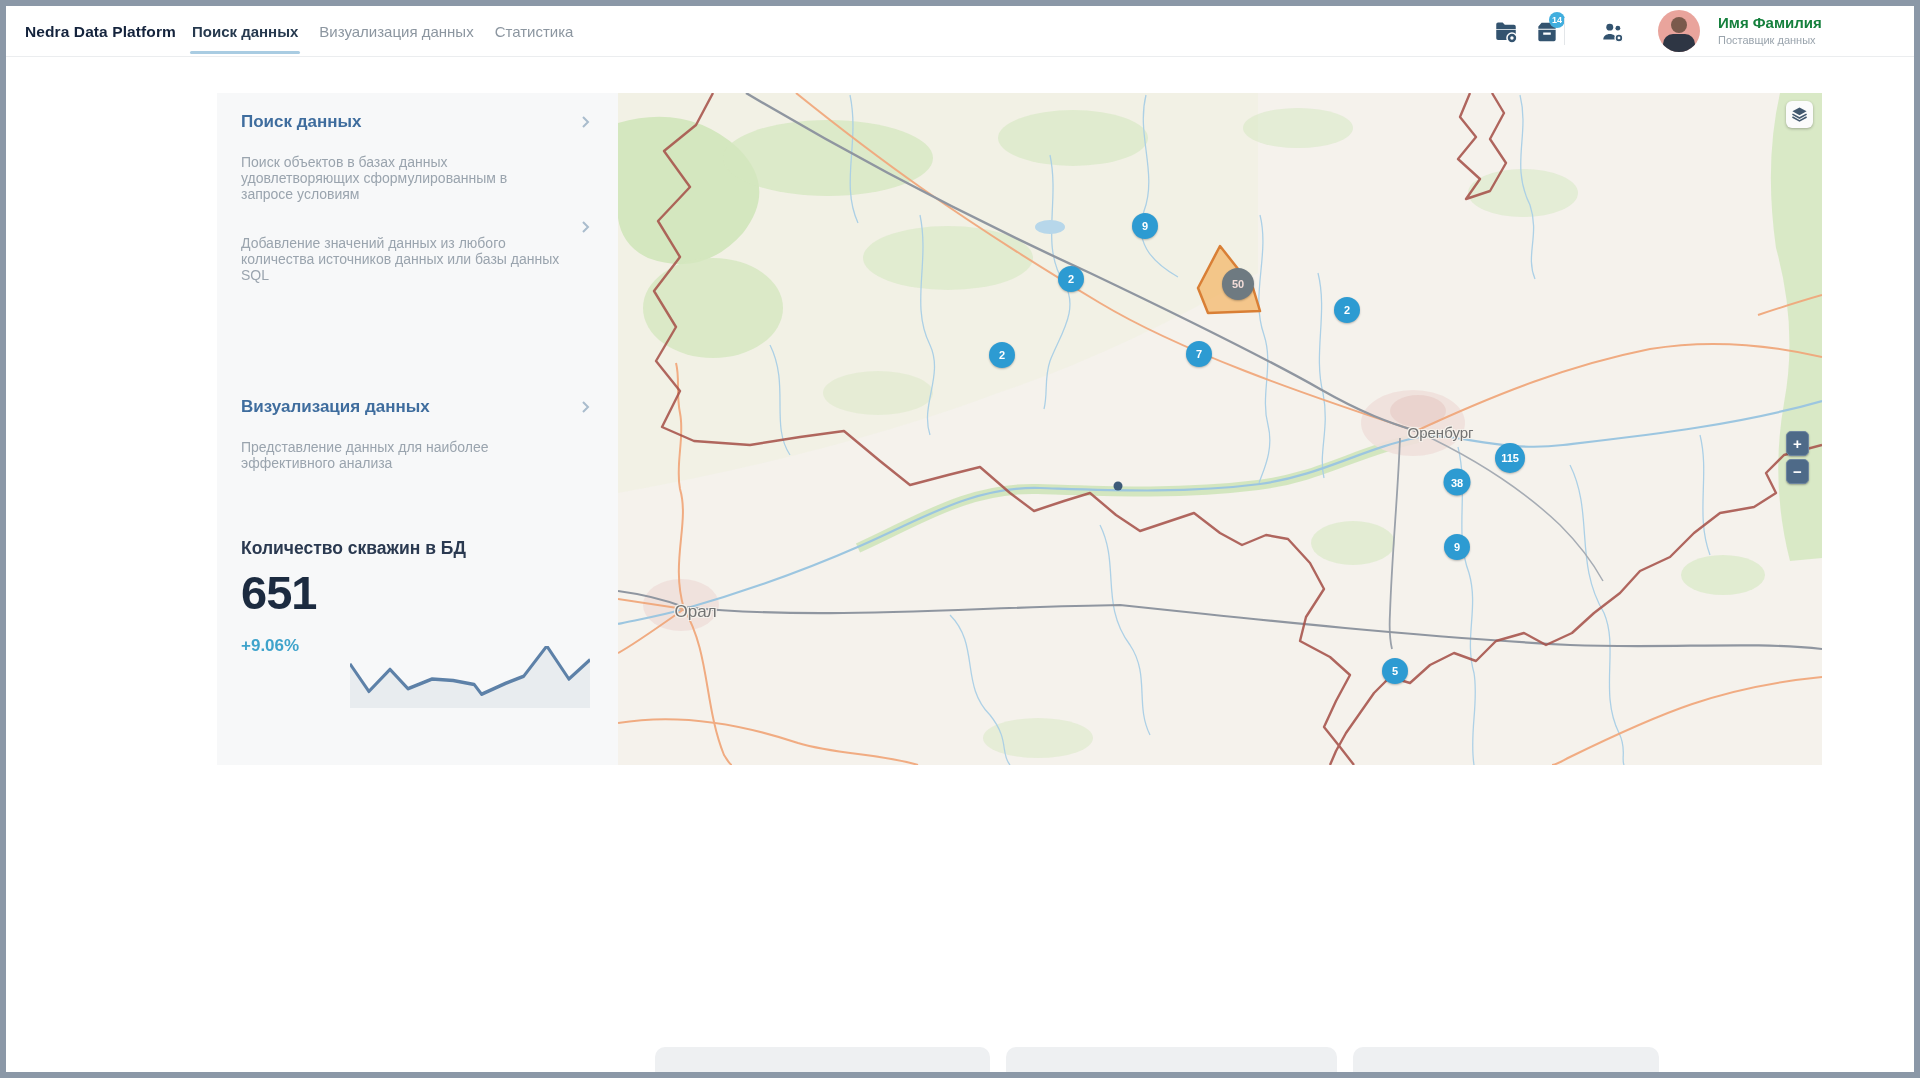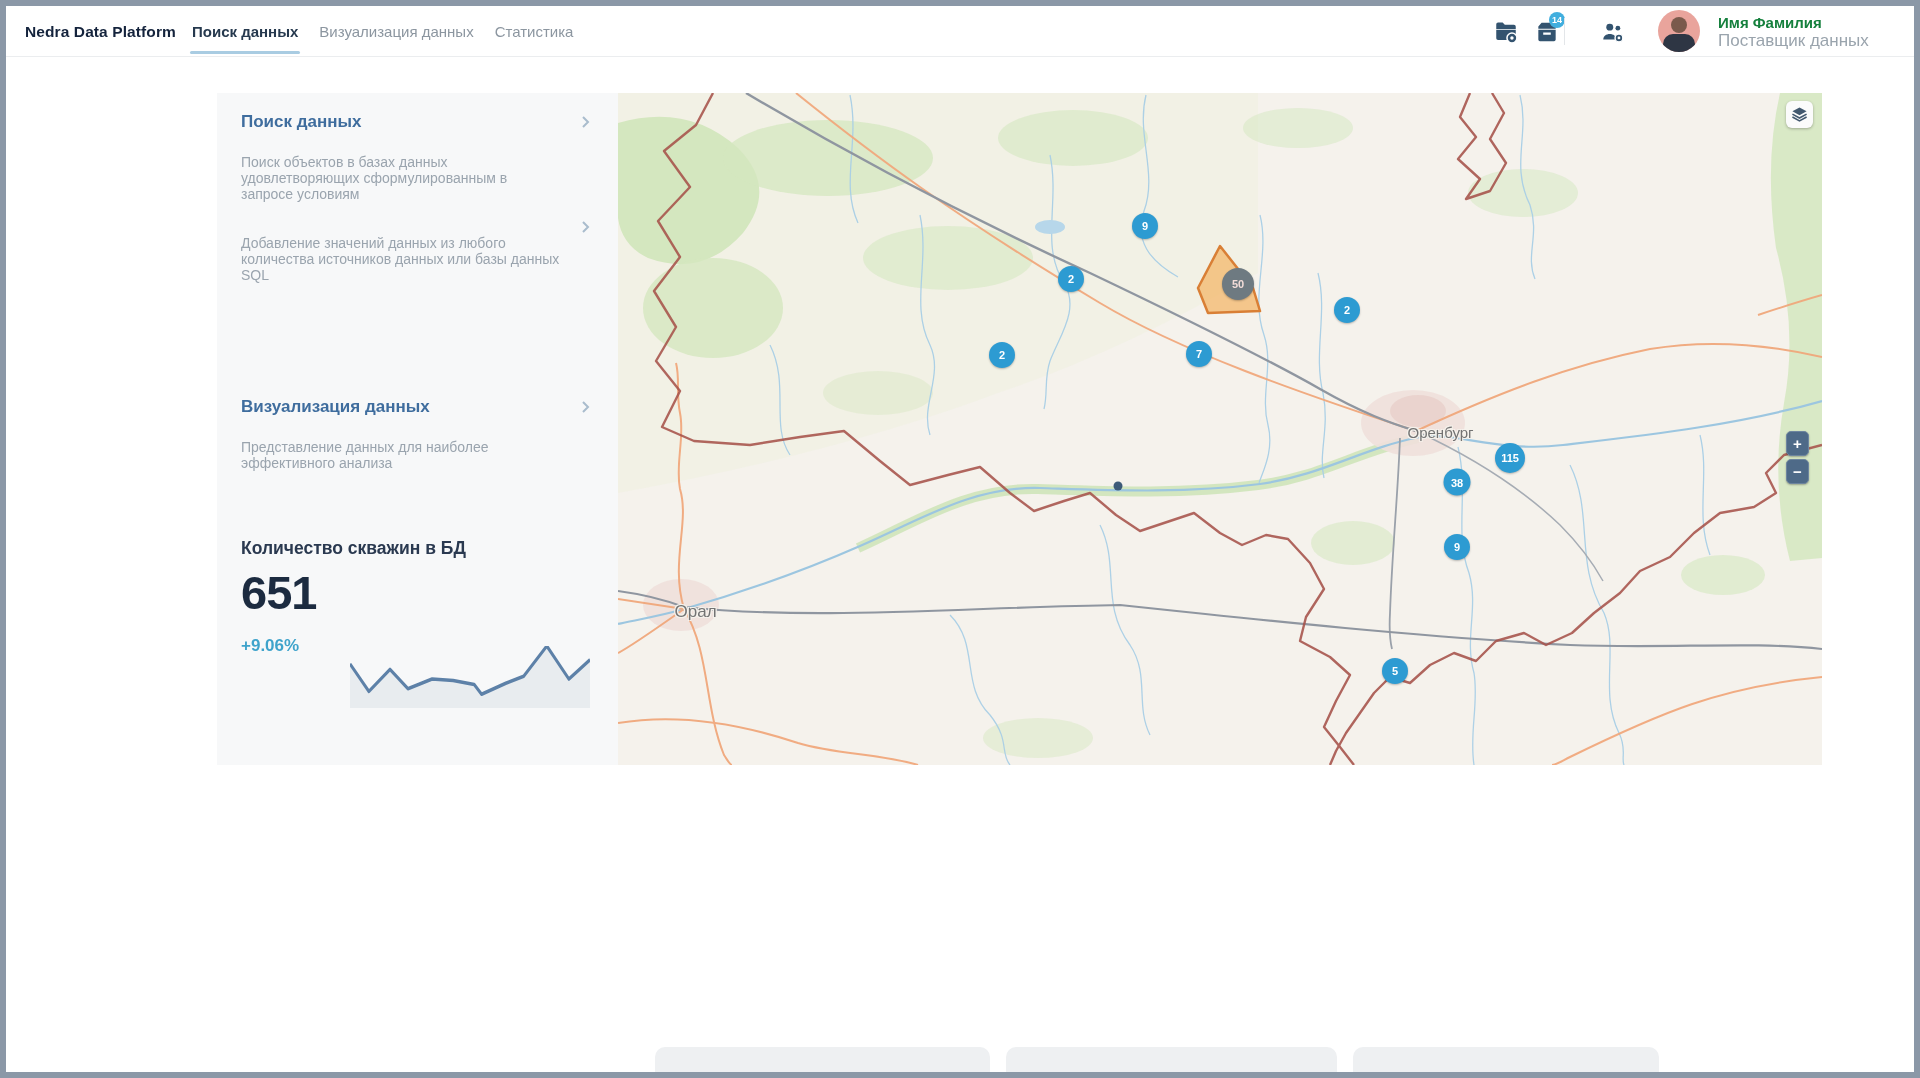--- a/index.html
+++ b/index.html
@@ -17,21 +17,21 @@
 
   .hicon { position:absolute; top:13px; width:26px; height:26px; }
   .hicon svg { width:26px; height:26px; }
   .badge { position:absolute; left:1543px; top:6px; min-width:16px; height:16px; padding:0 3px; background:#41aede; border-radius:8px; color:#fff; font-size:9px; font-weight:700; line-height:16px; text-align:center; }
   .hdr-divider { position:absolute; left:1558px; top:12px; width:1px; height:27px; background:#e3e6e9; }
   .avatar { position:absolute; left:1652px; top:4px; width:42px; height:42px; border-radius:50%; background:#e9a49c; overflow:hidden; }
   .avatar .head { position:absolute; left:13px; top:7px; width:16px; height:16px; border-radius:50%; background:#7a5a4c; }
   .avatar .body { position:absolute; left:5px; top:24px; width:32px; height:22px; border-radius:10px 10px 0 0; background:#2e3644; }
   .userblock { position:absolute; left:1712px; top:7px; }
   .username { font-size:15px; font-weight:600; color:#15803d; line-height:20px; }
-  .userrole { font-size:17px; color:#9aa4ad; line-height:15px; }
+  .userrole { font-size:11px; color:#9aa4ad; line-height:15px; }
 
   
   .panel { position:absolute; left:211px; top:87px; width:401px; height:672px; background:#f7f8f9; }
   .menu-item { position:absolute; left:24px; width:353px; cursor:pointer; }
   .menu-title { font-size:17px; font-weight:600; color:#3f6d9e; line-height:24px; }
   .menu-desc { margin-top:20px; max-width:322px; font-size:14px; line-height:16px; color:#9aa4ae; }
   .chevron { position:absolute; right:2px; top:5px; width:14px; height:14px; }
   .chevron svg { width:14px; height:14px; stroke:#a9bccd; stroke-width:2; fill:none; }
 
   .stats-head { position:absolute; left:24px; top:445px; font-size:17.5px; font-weight:700; color:#2a3950; }

